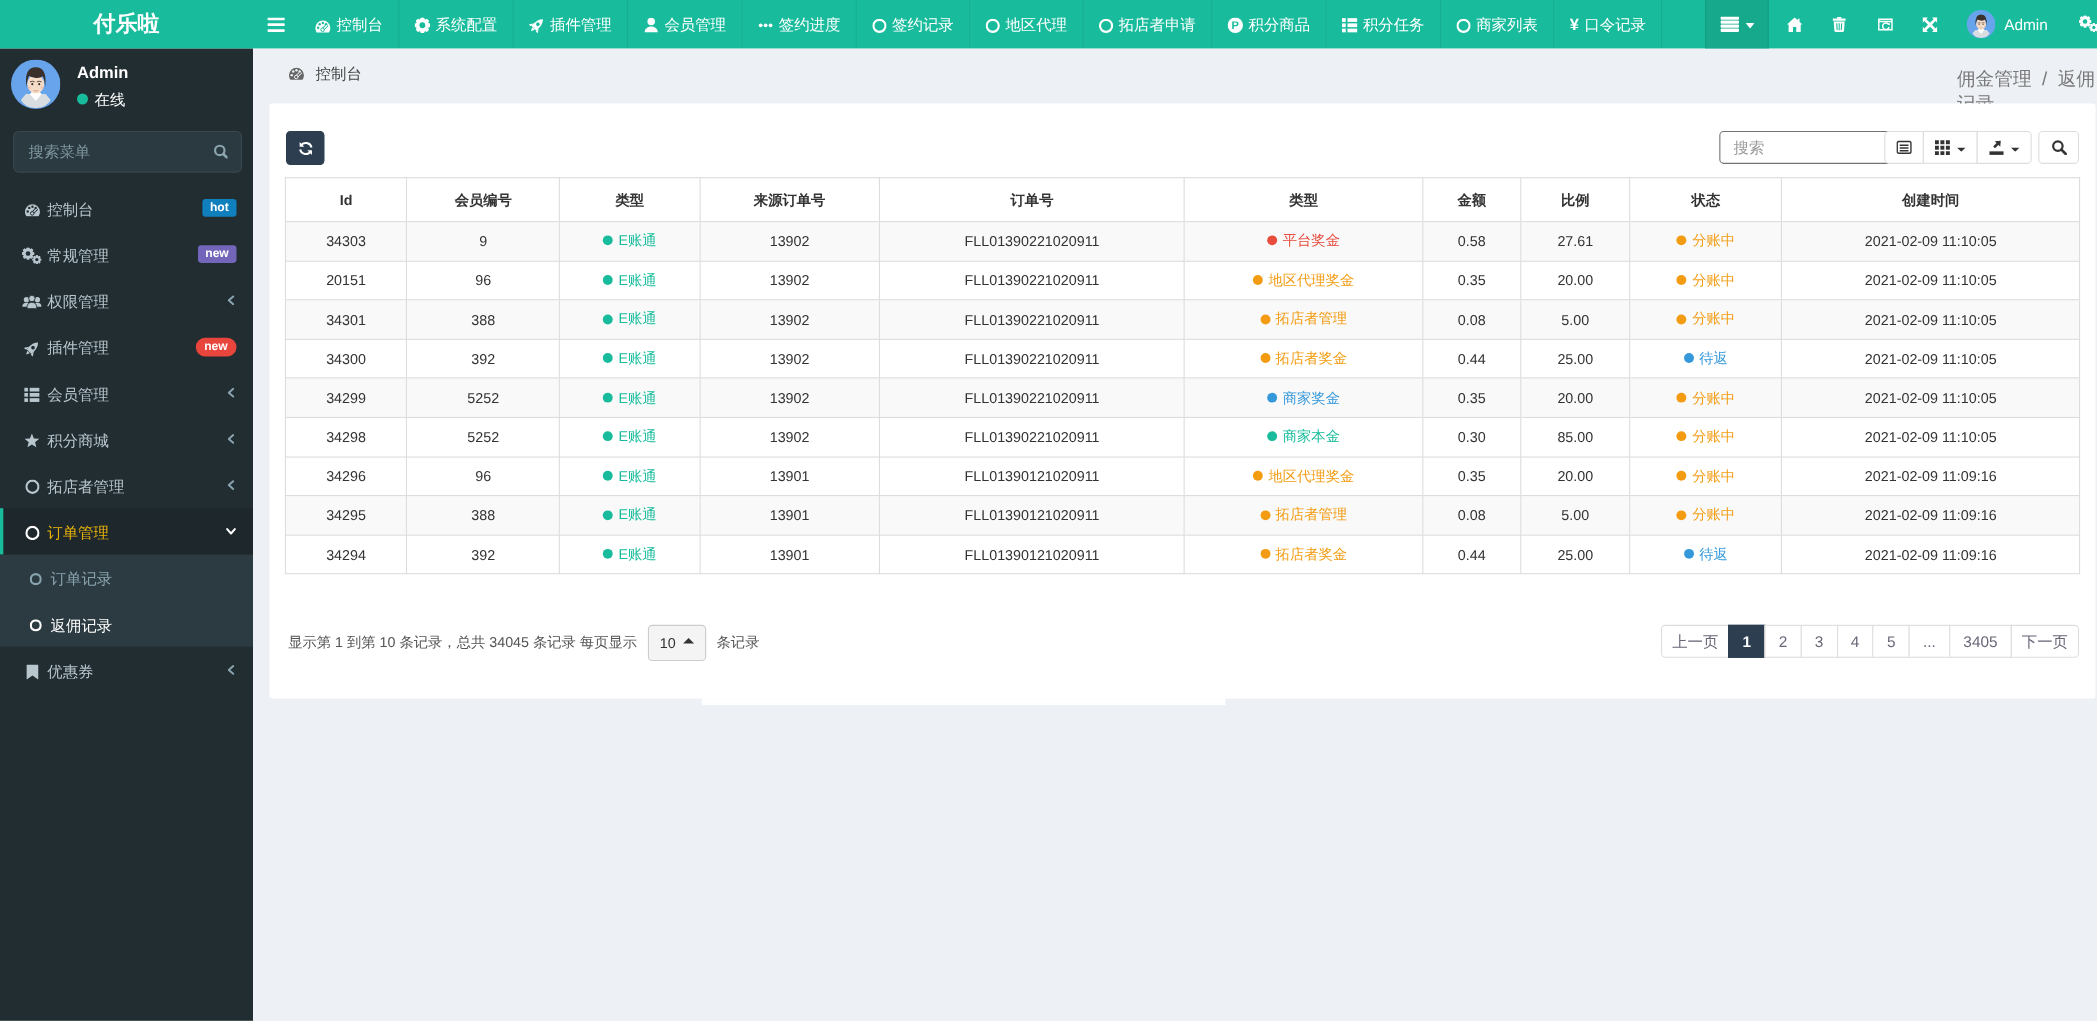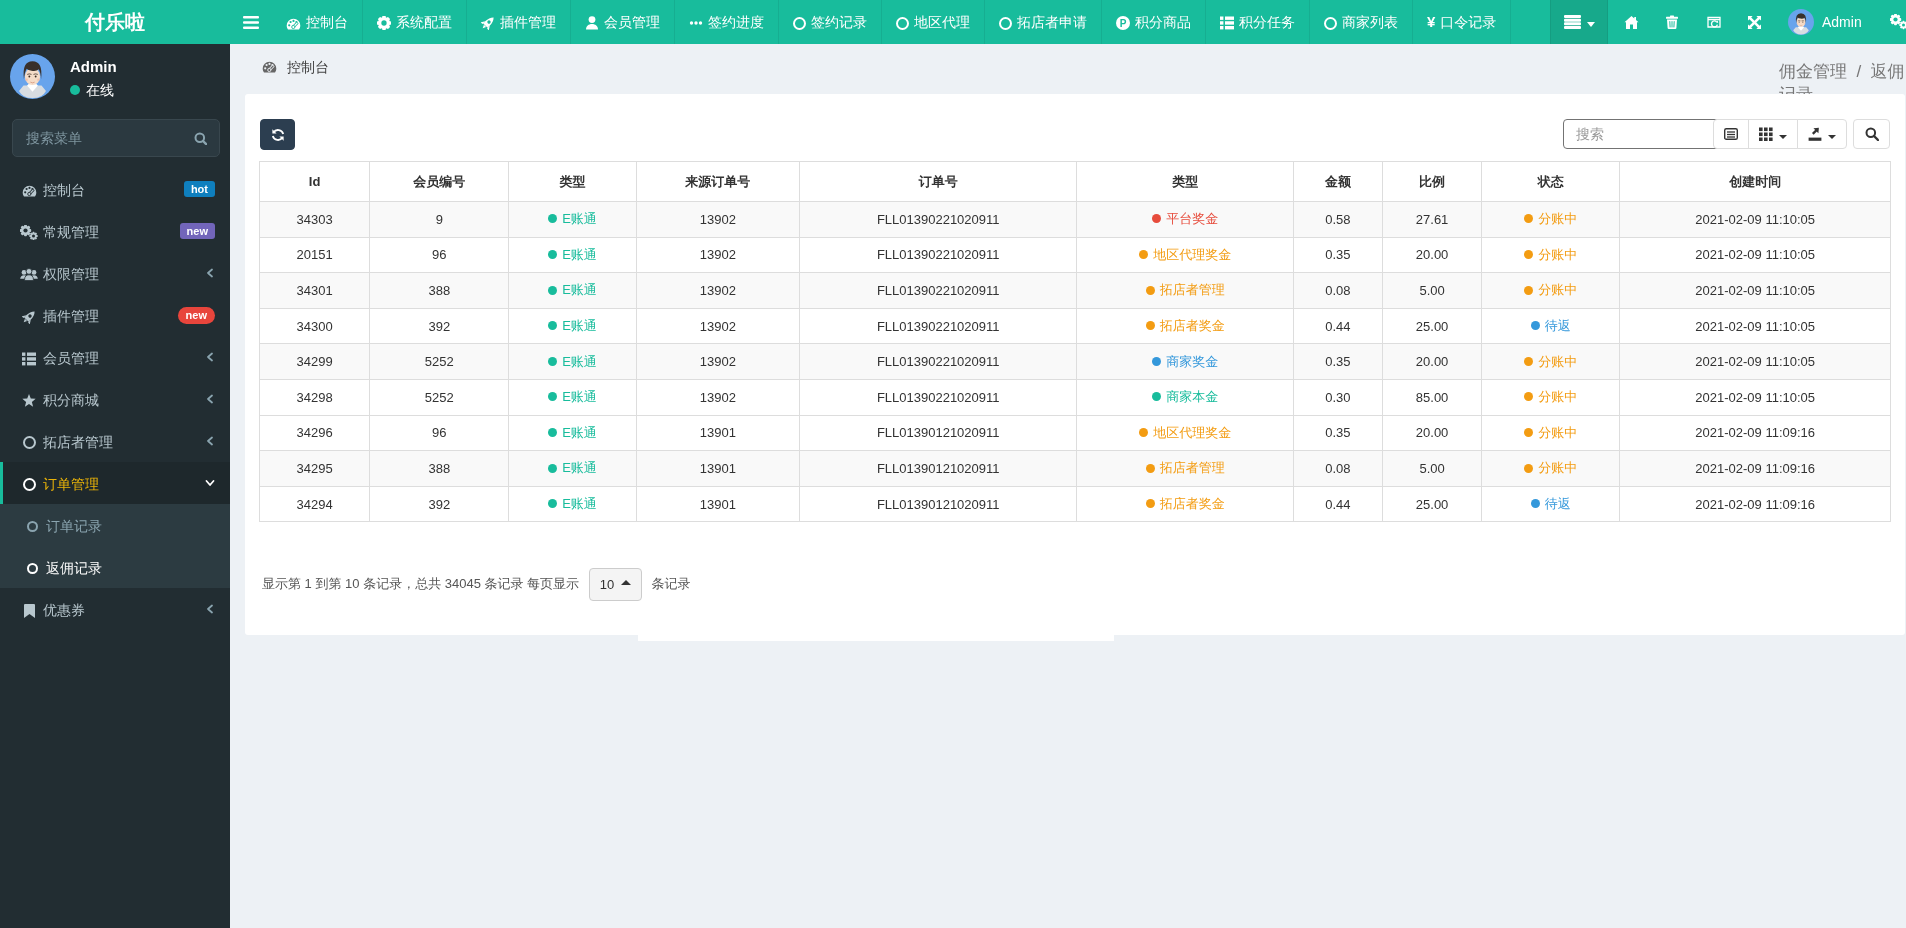--- a/index.html
+++ b/index.html
@@ -265,20 +265,31 @@
 <td><span style="color:#f39c12"><span style="display:inline-block;width:9px;height:9px;border-radius:50%;background:#f39c12;margin-right:5px;vertical-align:middle;position:relative;top:-1px"></span>拓店者奖金</span></td>
           <td>0.44</td>
           <td>25.00</td>
 <td><span style="color:#3498db"><span style="display:inline-block;width:9px;height:9px;border-radius:50%;background:#3498db;margin-right:5px;vertical-align:middle;position:relative;top:-1px"></span>待返</span></td>
           <td>2021-02-09 11:09:16</td>
         </tr>
 
   </tbody>
     </table>
   <div class="pgdetail">显示第 1 到第 10 条记录，总共 34045 条记录 每页显示 <span class="ppbtn">10&nbsp;<span style="display:inline-block;width:0;height:0;border-left:5px solid transparent;border-right:5px solid transparent;border-bottom:5px solid #333;vertical-align:middle;margin-left:3px;position:relative;top:-2px"></span></span> 条记录</div>
+  <div class="pgn">
+    <a class="first">上一页</a>
+      <a class="act">1</a>
+      <a>2</a>
+      <a>3</a>
+      <a>4</a>
+      <a>5</a>
+      <a>...</a>
+      <a>3405</a>
+      <a class="last">下一页</a>
+  </div>
 </div>
 <div class="notch"></div>
 <div class="nav">
   <div class="logo">付乐啦</div>
   <div class="toggle">
       <svg width="16" height="13" viewBox="0 0 16 13">
         <rect x="0" y="0.0" width="16" height="2.5" rx="1" fill="#fff"></rect>
         <rect x="0" y="5.2" width="16" height="2.5" rx="1" fill="#fff"></rect>
         <rect x="0" y="10.5" width="16" height="2.5" rx="1" fill="#fff"></rect>
       </svg>

